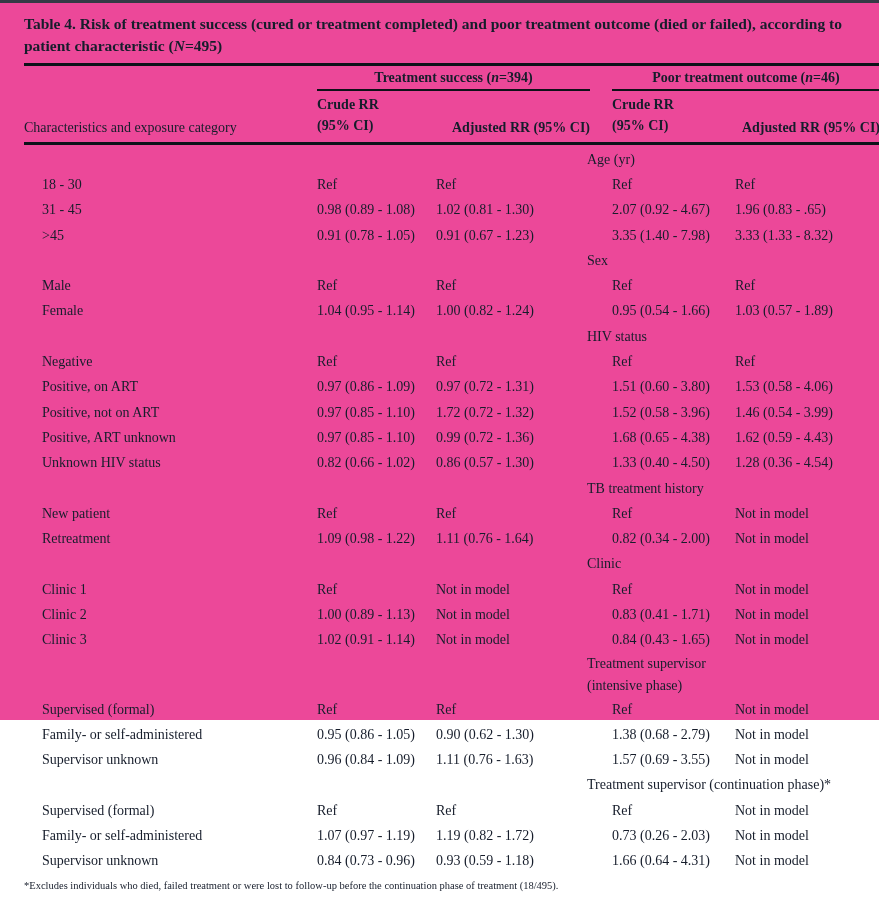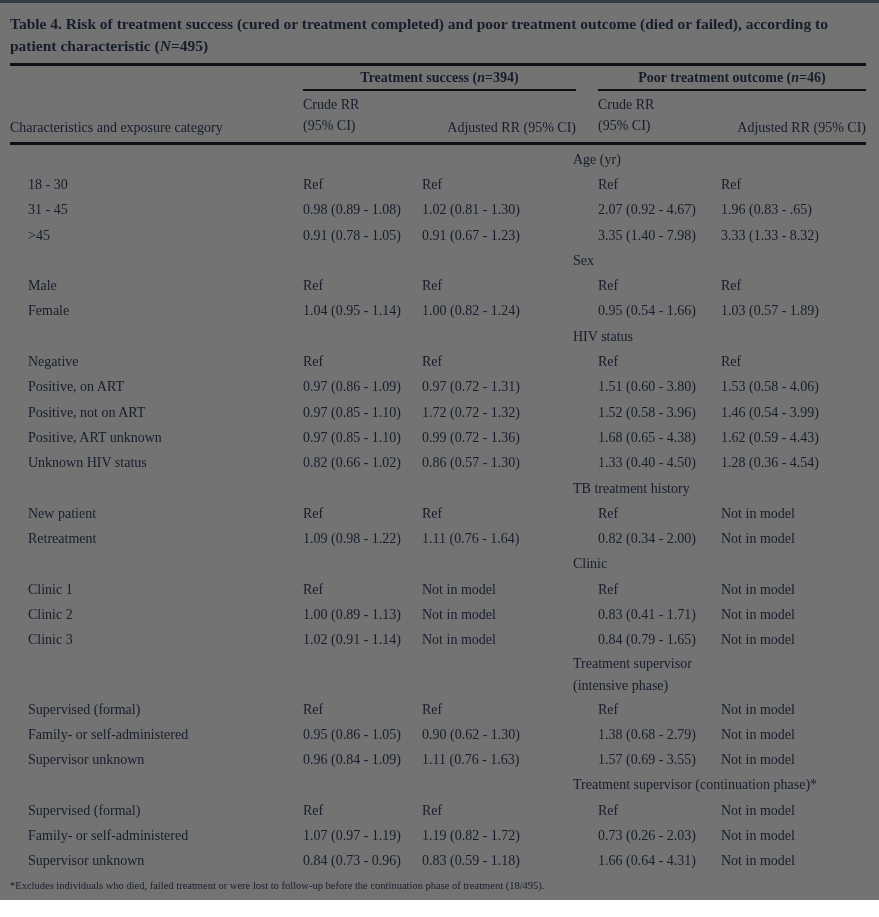--- a/index.html
+++ b/index.html
@@ -2,24 +2,24 @@
 <html><head>
 <meta charset="utf-8">
 <style>
   html,body { margin:0; padding:0; background:#ffffff; }
   .page {
     width:879px; height:917px; background:#ffffff;
     font-family:"Liberation Serif", serif;
     position:relative; overflow:hidden;
   }
   .card {
-    width:879px; height:900px; background:#737373;
+    width:879px; height:720px; background:#ec4899;
     border-top:3px solid #343a45;
     box-sizing:border-box;
-    padding:6px 13px 0 10px;
+    padding:6px 13px 0 24px;
     color:#161d2b;
   }
   .title {
     font-size:15.5px; font-weight:bold; line-height:21.5px;
     margin-top:4px; width:856px;
   }
   .title i { font-style:italic; }
   .rule-thick { height:3px; background:#0d1118; width:856px; }
   .rule-title { margin-top:7px; }
   .header { display:flex; width:856px; }
@@ -34,21 +34,21 @@
   .h-group.g2 { width:268px; }
   .group-label {
     text-align:center; font-weight:bold; font-size:14px;
     padding-top:4px; padding-bottom:3px; white-space:nowrap;
   }
   .group-label i { font-style:italic; }
   .group-underline { height:2px; background:#0d1118; }
   .subhead {
     display:flex; justify-content:space-between; align-items:flex-end;
     padding-top:3px; padding-bottom:6px;
-    font-weight:normal; font-size:14px;
+    font-weight:bold; font-size:14px;
   }
   .crude { line-height:21px; }
   .tbody { width:856px; padding-top:2px; }
   .row { display:flex; align-items:center; min-height:25.3px; font-size:14px;justify-content:flex-end; }
   .cell { box-sizing:border-box; }
   .c1 { width:293px; white-space:pre-line; line-height:22px; }
   .row.item .c1 { padding-left:18px; }
   .c2 { width:119px; }
   .c3 { width:176px; }
   .c4 { width:123px; }
@@ -204,21 +204,21 @@
           <div class="cell c1">Clinic 2</div>
           <div class="cell c2">1.00 (0.89 - 1.13)</div>
           <div class="cell c3">Not in model</div>
           <div class="cell c4">0.83 (0.41 - 1.71)</div>
           <div class="cell c5">Not in model</div>
         </div>
         <div class="row item">
           <div class="cell c1">Clinic 3</div>
           <div class="cell c2">1.02 (0.91 - 1.14)</div>
           <div class="cell c3">Not in model</div>
-          <div class="cell c4">0.84 (0.79 - 1.65)</div>
+          <div class="cell c4">0.84 (0.43 - 1.65)</div>
           <div class="cell c5">Not in model</div>
         </div>
         <div class="row section">
           <div class="cell c1">Treatment supervisor
 (intensive phase)</div>
         </div>
         <div class="row item">
           <div class="cell c1">Supervised (formal)</div>
           <div class="cell c2">Ref</div>
           <div class="cell c3">Ref</div>
@@ -252,21 +252,21 @@
         <div class="row item">
           <div class="cell c1">Family- or self-administered</div>
           <div class="cell c2">1.07 (0.97 - 1.19)</div>
           <div class="cell c3">1.19 (0.82 - 1.72)</div>
           <div class="cell c4">0.73 (0.26 - 2.03)</div>
           <div class="cell c5">Not in model</div>
         </div>
         <div class="row item">
           <div class="cell c1">Supervisor unknown</div>
           <div class="cell c2">0.84 (0.73 - 0.96)</div>
-          <div class="cell c3">0.83 (0.59 - 1.18)</div>
+          <div class="cell c3">0.93 (0.59 - 1.18)</div>
           <div class="cell c4">1.66 (0.64 - 4.31)</div>
           <div class="cell c5">Not in model</div>
         </div>
       </div>
 
     <div class="footnote">*Excludes individuals who died, failed treatment or were lost to follow-up before the continuation phase of treatment (18/495).</div>
   </div>
 </div>
 
 </body></html>

